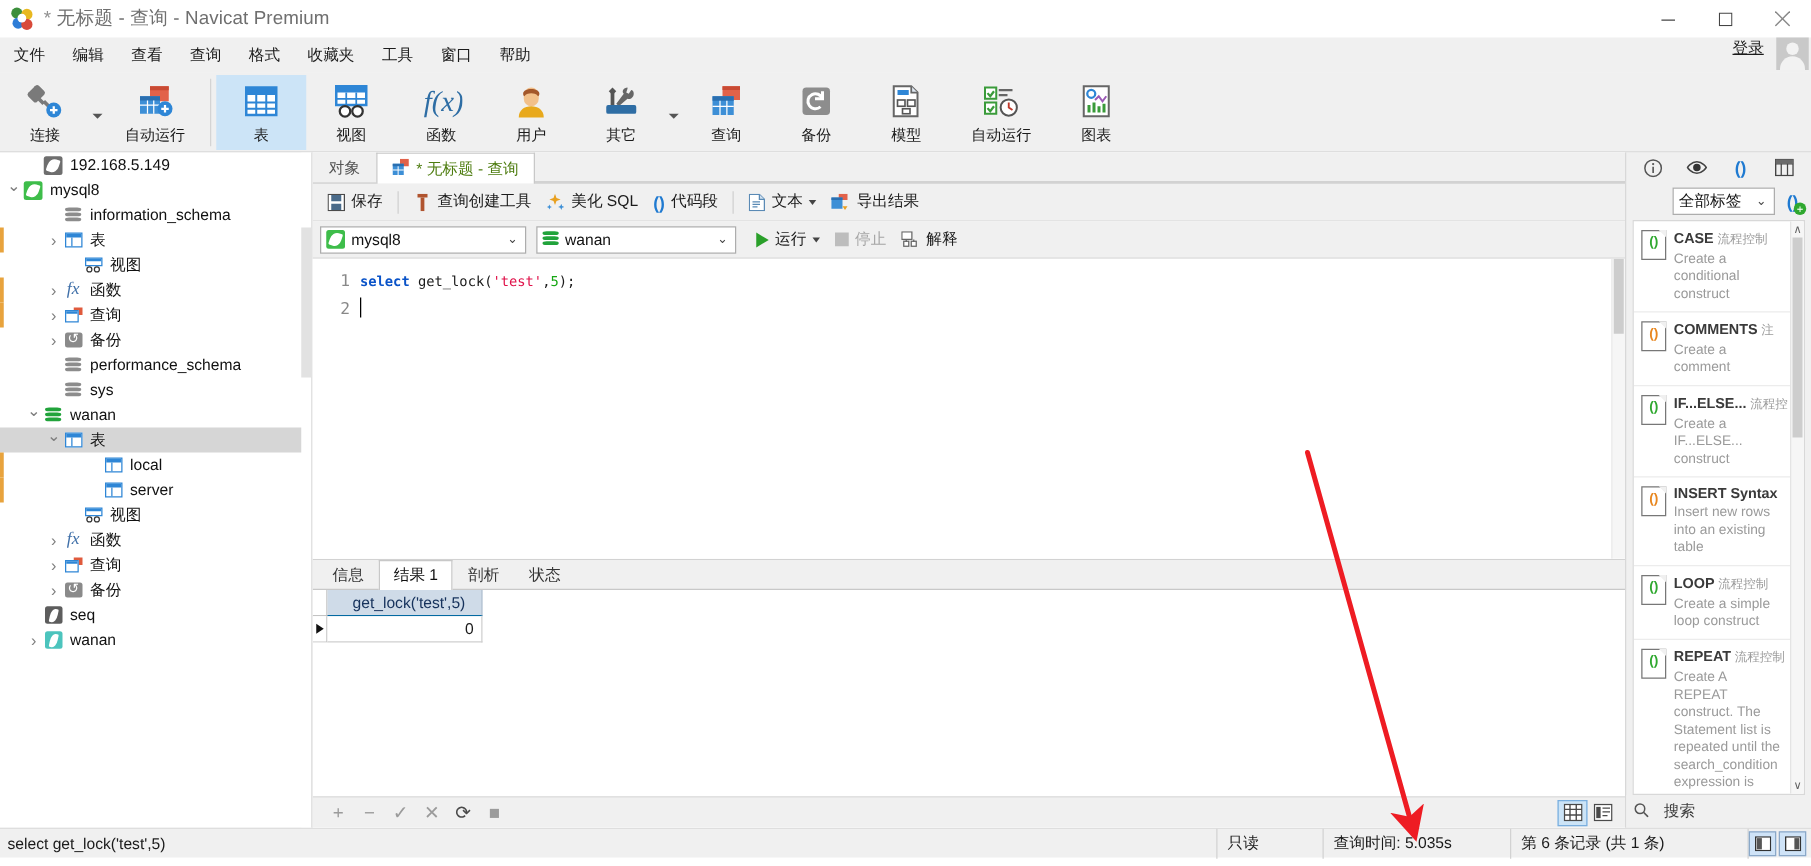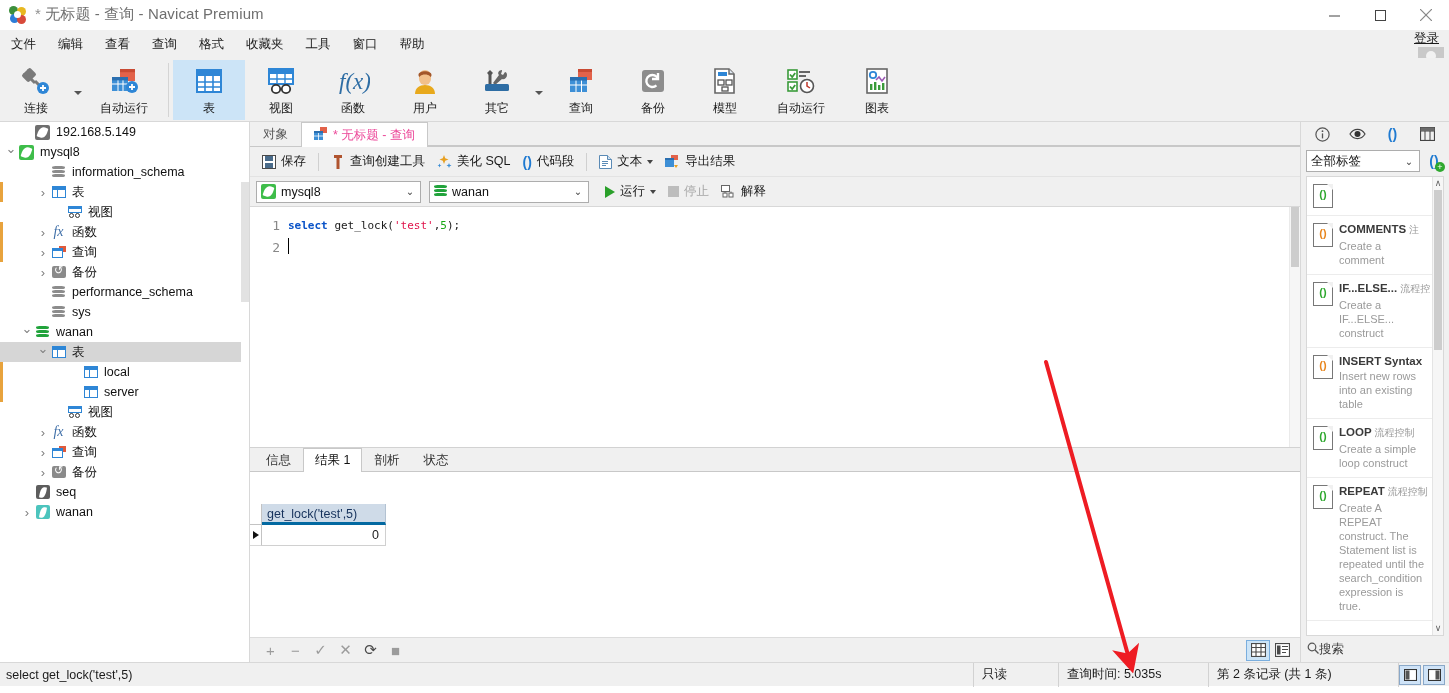--- a/index.html
+++ b/index.html
@@ -33,21 +33,21 @@
   .winbtns { position: absolute; right: 0; top: 0; height: 30px; display: flex; }
   .winbtn { width: 46px; height: 30px; display:flex; align-items:center; justify-content:center; color:#555; }
 
   
   .menubar {
     height: 28px; display: flex; align-items: center;
     background: #f0f0f0; border-bottom: 1px solid #f0f0f0;
     position: relative;
   }
   .menu-item { padding: 0 11px; height: 28px; line-height: 28px; font-size: 12.5px; color: #1b1b1b; cursor: default; }
-  .menubar-right { position:absolute; right:0; top:0; height:28px; display:flex; align-items:center;flex-direction:column; }
+  .menubar-right { position:absolute; right:0; top:0; height:28px; display:flex; align-items:flex-start; }
   .login-link { font-size:12.5px; color:#1b1b1b; text-decoration: underline; margin-right:10px; cursor:pointer; }
   .avatar { width:26px; height:26px; background:#c9c9c9; position:relative; overflow:hidden; margin-right:2px; }
   .avatar::before { content:""; position:absolute; left:8px; top:4px; width:10px; height:10px; border-radius:50%; background:#f2f2f2; }
   .avatar::after { content:""; position:absolute; left:3px; top:15px; width:20px; height:14px; border-radius:10px 10px 0 0; background:#f2f2f2; }
 
   
   .ribbon {
     height: 64px; background: #f0f0f0; display: flex; align-items: flex-start;
     border-bottom: 1px solid #d8d8d8; padding-top: 2px;
   }
@@ -102,21 +102,21 @@
   .ic-bak { width:14px;height:12px; background:#8a8a8a; border-radius:2px; position:relative; }
   .ic-bak::before { content:"↺"; position:absolute; left:2.6px; top:-2px; color:#fff; font-size:11px; }
   .ic-lite { width:14px;height:14px; background:#5d5d5d; border-radius:2px; position:relative; }
   .ic-lite.teal { background:#4cc4bd; }
   .ic-lite .feather { position:absolute; left:4px; top:1.5px; width:6px; height:11px; background:#fff; border-radius:60% 10% 60% 10%; transform:rotate(12deg); }
 
   
   .center-pane { flex:1; display:flex; flex-direction:column; background:#fff; overflow:hidden; }
   .tabstrip { height:25px; background:#f0f0f0; display:flex; align-items:flex-end; border-bottom:1px solid #c8c8c8; }
   .tab { height:24px; display:flex; align-items:center; padding:0 12px; font-size:12.5px; color:#555; border:1px solid transparent; border-bottom:none; cursor:default; }
-  .tab.active { background:#fff; color:#ec4899; border-color:#c8c8c8; position:relative; top:1px; height:25px; }
+  .tab.active { background:#fff; color:#4d7c0f; border-color:#c8c8c8; position:relative; top:1px; height:25px; }
   .tab .tabico { margin-right:5px; }
   .tabstrip .filler { flex:1; height:24px; border-bottom:1px solid #c8c8c8; }
   .tabstrip .tab.active + .filler { border-bottom:1px solid #c8c8c8; }
 
   .qtoolbar { height:30px; background:#f0f0f0; display:flex; align-items:center; padding-left:6px; border-bottom:1px solid #e3e3e3; }
   .qt-btn { display:flex; align-items:center; height:24px; padding:0 6px; font-size:12.5px; color:#1b1b1b; cursor:default; }
   .qt-btn.disabled { color:#a5a5a5; }
   .qt-btn .g { margin-right:5px; display:flex; align-items:center; }
   .qt-sep { width:1px; height:18px; background:#d0d0d0; margin:0 6px; }
   .qt-caret { width:0;height:0;border-left:3.5px solid transparent;border-right:3.5px solid transparent;border-top:4px solid #444; margin-left:5px; }
@@ -134,63 +134,63 @@
   .gutter div { font-family:"DejaVu Sans Mono","Liberation Mono",monospace; font-size:13px; color:#888; line-height:22px; padding-right:8px; }
   .code { flex:1; padding-top:8px; font-family:"DejaVu Sans Mono","Liberation Mono",monospace; font-size:11px; line-height:22px; }
   .k-kw { color:#0a53c8; font-weight:bold; }
   .k-fn { color:#1a1a1a; }
   .k-str { color:#e0124a; }
   .k-num { color:#17a714; }
   .k-pun { color:#1a1a1a; }
   .ed-caret { display:inline-block; width:1px; height:16px; background:#000; vertical-align:-3px; }
 
   
-  .results { height:215px; border-top:1px solid #d2d2d2; background:#fff; display:flex; flex-direction:column;gap:32px; }
+  .results { height:215px; border-top:1px solid #d2d2d2; background:#fff; display:flex; flex-direction:column; }
   .rtabs { height:24px; background:#f0f0f0; display:flex; align-items:flex-end; border-bottom:1px solid #c8c8c8; padding-left:4px; }
   .rtab { height:23px; display:flex; align-items:center; padding:0 11px; font-size:12.5px; color:#333; border:1px solid transparent; border-bottom:none; cursor:default; }
   .rtab.active { background:#fff; border-color:#c8c8c8; height:24px; position:relative; top:1px; color:#111; }
   .rtabs .rfill { flex:1; height:23px; }
   .gridwrap { flex:1; position:relative; overflow:hidden; }
   .ghead { display:flex; height:21px; }
   .gcorner { width:12px; border-right:1px solid #c3c3c3; border-bottom:1px solid #c3c3c3; background:#fff; }
-  .gcell-h { width:124px; background:#cfdbe8; border-right:1px solid #b3c2d2; border-bottom:3px solid #0369a1; font-size:12.5px; color:#16325c; padding:3px 5px; }
+  .gcell-h { width:124px; background:#cfdbe8; border-right:1px solid #b3c2d2; border-bottom:1px solid #0369a1; font-size:12.5px; color:#16325c; padding:3px 20px; }
   .grow { display:flex; height:21px; }
   .gsel { width:12px; border-right:1px solid #c3c3c3; border-bottom:1px solid #d8d8d8; background:#fff; display:flex; align-items:center; justify-content:center; }
   .gsel .arrow { width:0;height:0;border-top:4px solid transparent;border-bottom:4px solid transparent;border-left:6px solid #111; }
   .gcell { width:124px; border-right:1px solid #d0d0d0; border-bottom:1px solid #d0d0d0; font-size:12.5px; text-align:right; padding:3px 6px; background:#fff; }
   .gridbar { height:25px; background:#f0f0f0; border-top:1px solid #dcdcdc; display:flex; align-items:center; padding-left:8px; }
   .gb-btn { width:25px; height:21px; display:flex; align-items:center; justify-content:center; color:#9b9b9b; font-size:15px; cursor:default; }
   .gb-right { margin-left:auto; display:flex; align-items:center; padding-right:6px; }
   .viewtgl { width:24px;height:21px; display:flex; align-items:center; justify-content:center; border:1px solid transparent; }
   .viewtgl.on { background:#cce4f7; border-color:#7aaede; }
 
   
   .right-pane { width:149px; background:#f0f0f0; border-left:1px solid #d8d8d8; display:flex; flex-direction:column; }
   .rp-tabs { height:24px; display:flex; align-items:center; justify-content:space-around; padding:0 4px; }
   .rp-tab { width:24px;height:20px; display:flex; align-items:center; justify-content:center; color:#555; font-size:13px; cursor:default; }
   .rp-tab.active { color:#1f7ad1; }
   .rp-filter { height:30px; display:flex; align-items:center; padding:0 5px; gap:4px; }
-  .rp-filter .combo { flex:1; height:22px; }
+  .rp-filter .combo { flex:1; height:22px;margin-left:32px; }
   .snipadd { width:20px; height:20px; position:relative; color:#1f7ad1; font-size:14px; display:flex; align-items:center; justify-content:center; }
   .snipadd .plus { position:absolute; right:-1px; bottom:-1px; width:10px;height:10px;border-radius:50%; background:#2fa82f; color:#fff; font-size:9px; line-height:10px; text-align:center; }
   .snips { flex:1; background:#fff; margin:0 5px; border:1px solid #d8d8d8; overflow:hidden; position:relative; display:flex; }
   .snips-inner { flex:1; overflow:hidden; }
   .snip { display:flex; padding:7px 5px 7px 6px; border-bottom:1px solid #ececec; gap:6px; cursor:default; }
   .snip-ico { width:20px; height:24px; flex:none; position:relative; border:1.4px solid #777; background:#fff; }
   .snip-ico::after { content:""; position:absolute; right:-1px; top:-1px; border-left:6px solid transparent; border-top:6px solid #f0f0f0; }
   .snip-ico .paren { position:absolute; left:0; right:0; top:4px; text-align:center; font-size:11px; font-weight:bold; line-height:11px; }
   .snip-body { flex:1; min-width:0; }
   .snip-title { font-size:11.5px; font-weight:bold; color:#3a3a3a; white-space:nowrap; }
   .snip-tag { font-size:10px; font-weight:normal; color:#9a9a9a; margin-left:3px; }
   .snip-desc { font-size:11px; color:#9a9a9a; line-height:14px; margin-top:2px; }
   .rp-scroll { width:11px; background:#f6f6f6; border-left:1px solid #e4e4e4; position:relative; display:flex; flex-direction:column; }
   .rp-scroll .sb-up,.rp-scroll .sb-dn { height:13px; font-size:9px; text-align:center; color:#606060; line-height:13px; }
   .rp-scroll .sb-track { flex:1; position:relative; }
   .rp-scroll .sb-thumb { position:absolute; left:1px; right:1px; top:0; height:160px; background:#cdcdcd; }
-  .rp-search { height:26px; display:flex; align-items:center; padding:0 6px; gap:0; background:#f0f0f0; }
+  .rp-search { height:26px; display:flex; align-items:center; padding:0 6px; gap:12px; background:#f0f0f0; }
   .rp-search .mag { color:#555; font-size:12px; }
   .rp-search .txt { font-size:12.5px; color:#3a3a3a; }
 
   
   .statusbar { height:24px; background:#f0f0f0; border-top:1px solid #d8d8d8; display:flex; align-items:center; font-size:12.5px; color:#1b1b1b; }
   .sb-seg { padding:0 8px; height:24px; display:flex; align-items:center; border-right:1px solid #d2d2d2; }
   .sb-left { flex:1; padding-left:6px; }
   .sb-tail { display:flex; align-items:center; padding-right:4px; gap:2px; }
   .sb-tgl { width:22px;height:20px; display:flex; align-items:center; justify-content:center; border:1px solid #8aa8c8; background:#cfe3f7; }
 
@@ -863,20 +863,24 @@
             <span class="plus">+</span>
         </div>
       </div>
 
       <div class="snips">
         <div class="snips-inner" id="snips-inner">
             <div class="snip">
               <div class="snip-ico">
                 <span class="paren" style="color:#2fa82f">()</span>
               </div>
+              <div class="snip-body">
+                <div class="snip-title">CASE<span class="snip-tag">流程控制</span></div>
+                <div class="snip-desc">Create a conditional construct</div>
+              </div>
             </div>
             <div class="snip">
               <div class="snip-ico">
                 <span class="paren" style="color:#e8861e">()</span>
               </div>
               <div class="snip-body">
                 <div class="snip-title">COMMENTS<span class="snip-tag">注</span></div>
                 <div class="snip-desc">Create a comment</div>
               </div>
             </div>
@@ -935,21 +939,21 @@
         </span>
         <span class="txt">搜索</span>
       </div>
     </div>
   </div>
 
   <div class="statusbar">
     <div class="sb-seg sb-left">select get_lock('test',5)</div>
     <div class="sb-seg" style="width:85px;">只读</div>
     <div class="sb-seg" style="width:150px;">查询时间: 5.035s</div>
-    <div class="sb-seg" style="width:190px;">第 2 条记录 (共 1 条)</div>
+    <div class="sb-seg" style="width:190px;">第 6 条记录 (共 1 条)</div>
     <div class="sb-tail">
       <div class="sb-tgl">
         <svg width="13" height="12" viewBox="0 0 13 12">
             <rect x="0.5" y="0.5" width="12" height="11" fill="#fff" stroke="#333" stroke-width="1.1"></rect>
             <rect x="1.5" y="1.5" width="4" height="9" fill="#555"></rect>
           </svg>
       </div>
       <div class="sb-tgl">
         <svg width="13" height="12" viewBox="0 0 13 12">
             <rect x="0.5" y="0.5" width="12" height="11" fill="#fff" stroke="#333" stroke-width="1.1"></rect>

